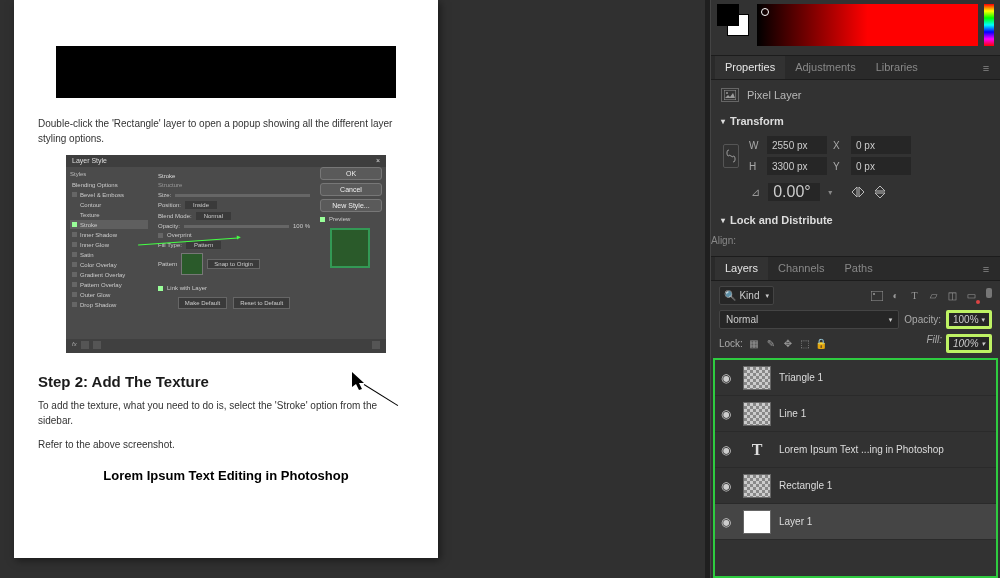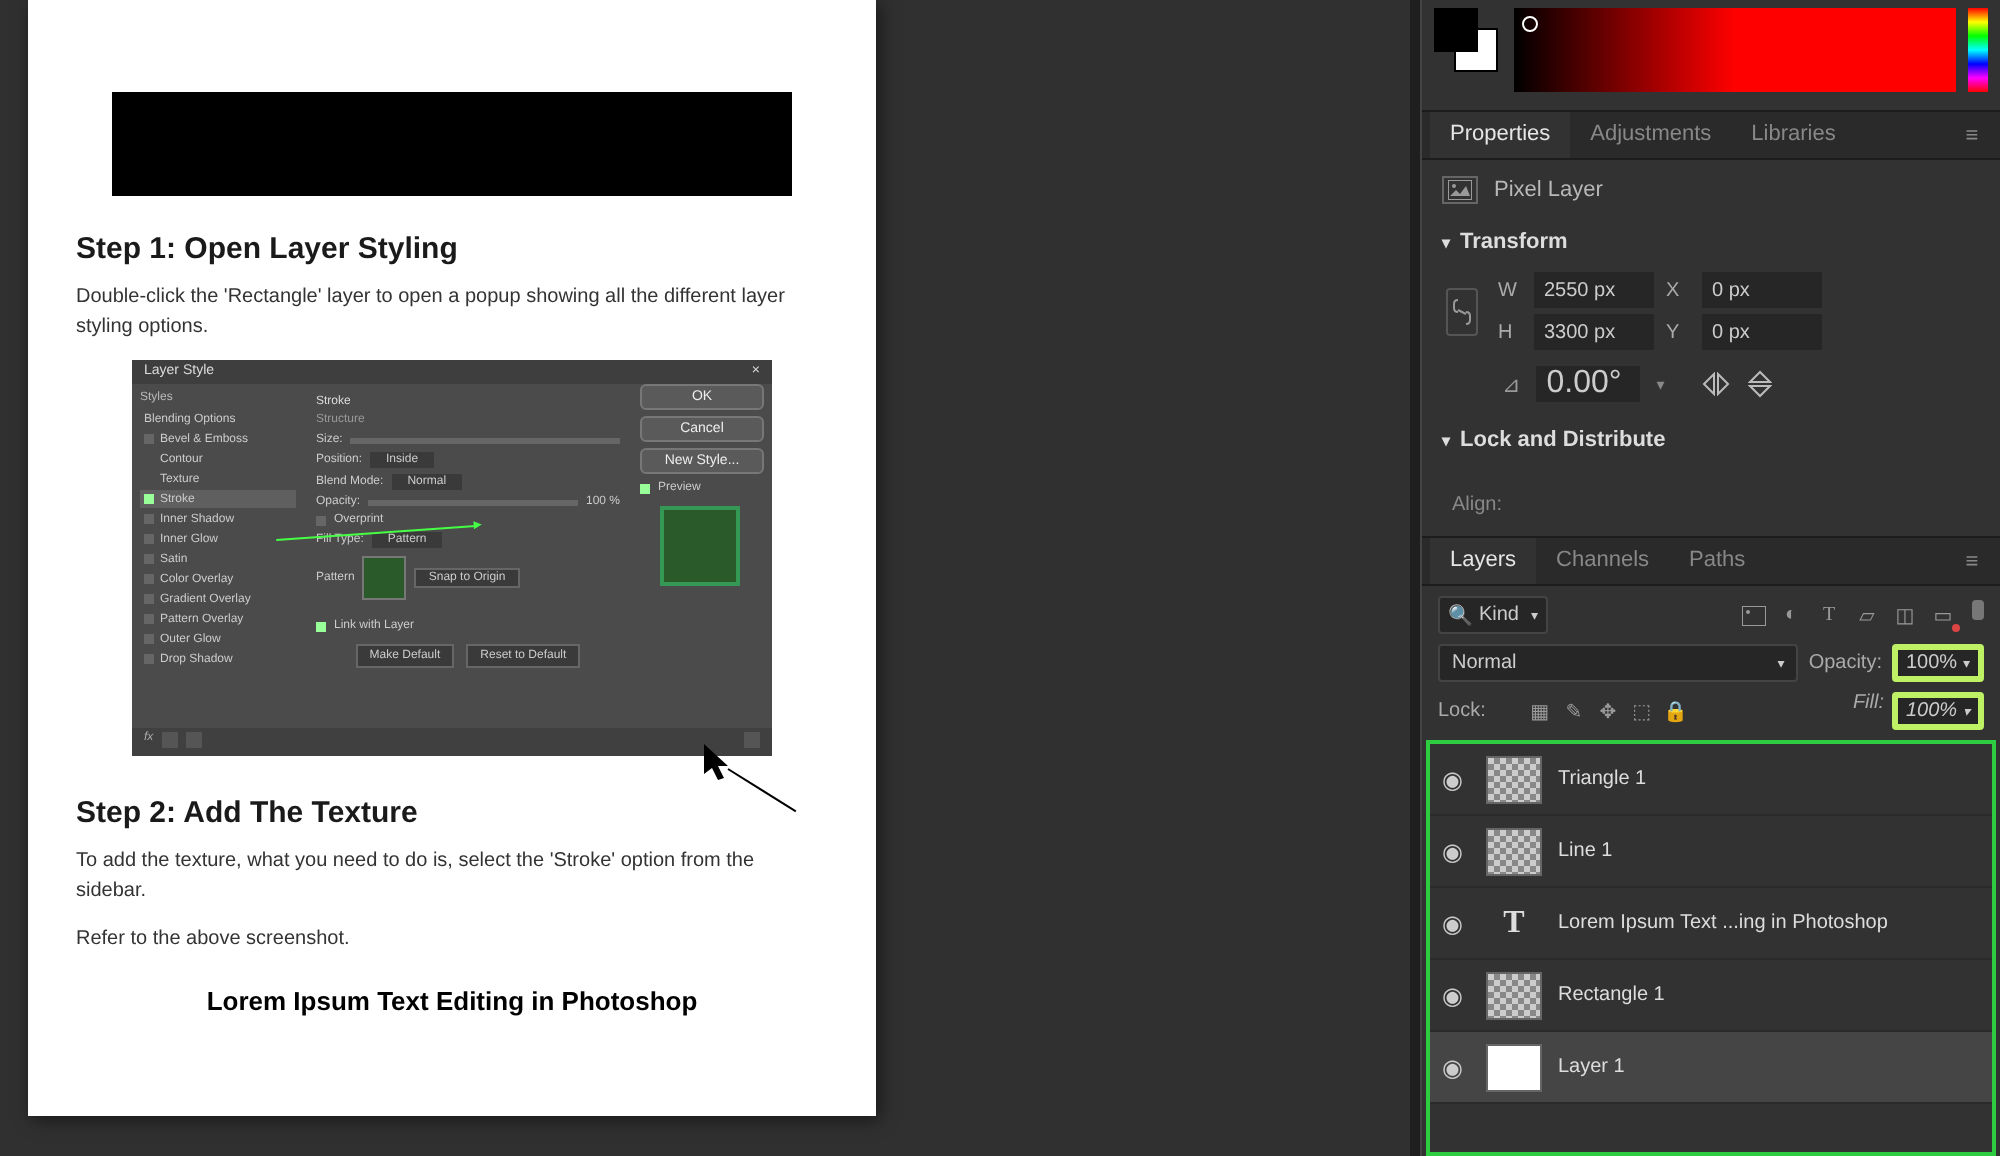--- a/index.html
+++ b/index.html
@@ -63,57 +63,56 @@
 .prop-input { background: #262626; border: none; color: #ccc; padding: 3px 5px; width: 60px; font-size: 10px; height: 18px; }
 .wh-group { display: flex; flex-direction: column; gap: 3px; }
 .wh-line { display: flex; align-items: center; gap: 4px; }
 
 .rotate-row { display: flex; align-items: center; gap: 8px; padding: 6px 10px 8px 40px; }
 .skew-icon { color: #999; font-size: 11px; }
 .rot-input { background: #262626; border: none; color: #ccc; padding: 3px 5px; width: 52px; font-size: 16px; height: 18px; }
 .flip-icons { display: flex; gap: 6px; margin-left: 10px; }
 .flip-icon { width: 16px; height: 16px; display: flex; align-items: center; justify-content: center; color: #999; }
 
-.align-label { padding: 2px 15px 10px; font-size: 10px; color: #888; margin-top: 12px; }
+.align-label { padding: 2px 0 10px; font-size: 10px; color: #888; }
 
 .layers-section { flex: 1; display: flex; flex-direction: column; border-top: 1px solid #1c1c1c; }
 .layers-controls { padding: 5px 8px; display: flex; flex-direction: column; gap: 5px; }
 .filter-row { display: flex; align-items: center; gap: 6px; }
 .kind-select { background: #262626; border: 1px solid #444; color: #ccc; padding: 2px 4px; font-size: 10px; display: flex; align-items: center; gap: 3px; height: 19px; border-radius: 2px; }
 .filter-icons { display: flex; gap: 4px; margin-left: auto; }
 .filter-icon { width: 15px; height: 15px; color: #999; display: flex; align-items: center; justify-content: center; font-size: 10px; }
 .filter-toggle { width: 6px; height: 10px; background: #777; border-radius: 2px; margin-left: 3px; }
 
 .blend-row { display: flex; align-items: center; gap: 5px; }
 .blend-select { background: #262626; border: 1px solid #444; color: #ccc; padding: 2px 6px; font-size: 10px; flex: 1; height: 19px; border-radius: 2px; display: flex; justify-content: space-between; align-items: center; }
 .opacity-label { font-size: 10px; color: #aaa; }
 .opacity-val { background: #262626; border: 3px solid #bef264; color: #ccc; padding: 2px 4px; font-size: 10px; width: 46px; height: 19px; border-radius: 2px; display: flex; align-items: center; }
 
-.lock-row { display: flex; align-items: center; gap: 20px; font-size: 10px; color: #aaa; }
+.lock-row { display: flex; align-items: center; gap: 4px; font-size: 10px; color: #aaa; }
 .lock-icons { display: flex; gap: 3px; }
 .lock-icon { width: 14px; height: 14px; color: #999; display: flex; align-items: center; justify-content: center; }
 .fill-group { margin-left: auto; display: flex; align-items: flex-start; gap: 4px; font-style: italic; }
 
 .layers-list { flex: 1; border: 2px solid #2ecc40; margin: 0 2px; overflow: hidden; }
 .layer-row { display: flex; align-items: center; height: 36px; border-bottom: 1px solid #2a2a2a; padding: 0 6px; gap: 8px; }
 .layer-row.selected { background: #454545; }
 .eye-icon { width: 14px; color: #ccc; font-size: 12px; }
 .layer-thumb { width: 28px; height: 24px; background: #555; border: 1px solid #666; display: flex; align-items: center; justify-content: center; }
 .checker { background-image: linear-gradient(45deg,#888 25%,transparent 25%),linear-gradient(-45deg,#888 25%,transparent 25%),linear-gradient(45deg,transparent 75%,#888 75%),linear-gradient(-45deg,transparent 75%,#888 75%); background-size:6px 6px; background-position:0 0,0 3px,3px -3px,-3px 0; background-color:#ccc;}
 .layer-thumb.white { background: #fff; }
 .layer-thumb.text-t { color: #ddd; font-size: 16px; font-family: Georgia, serif; font-weight: 700; background: transparent; border: none; }
 .layer-name { font-size: 10px; color: #ddd; overflow: hidden; text-overflow: ellipsis; white-space: nowrap; }
 </style>
 </head>
 <body>
 
 <div class="canvas-area">
   <div class="document-page">
     <div class="black-block"></div>
-    <div class="step-title">Step 1: Open Layer Styling</div>
     <div class="body-text">Double-click the 'Rectangle' layer to open a popup showing all the different layer styling options.</div>
 
     <div class="dialog-screenshot">
       <div class="ds-header">
           <span>Layer Style</span>
           <span>×</span>
         </div>
       <div class="ds-sidebar">
         <div class="ds-side-title">Styles</div>
         <div class="ds-item">

